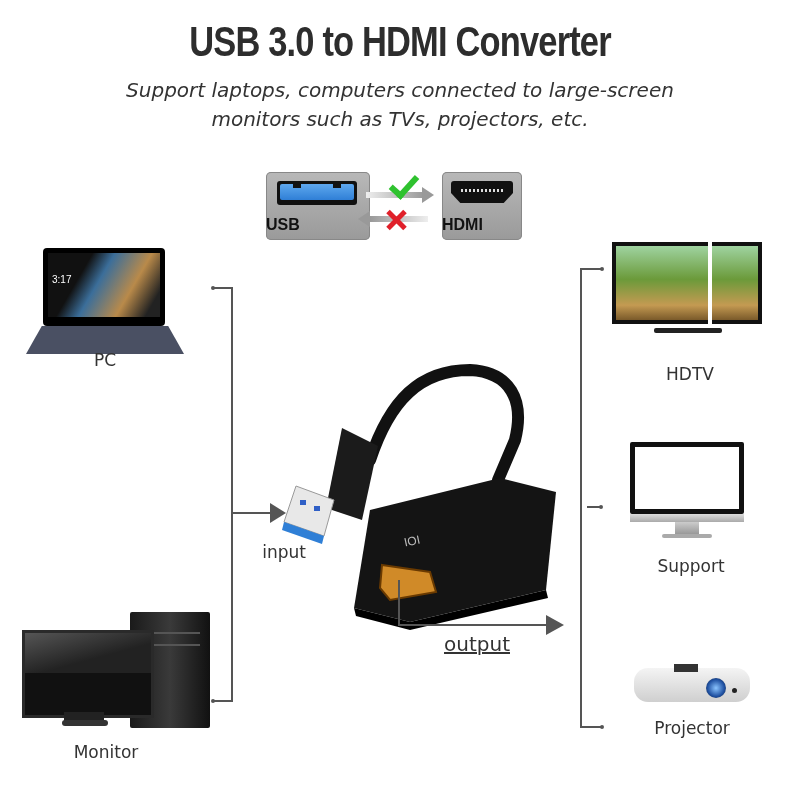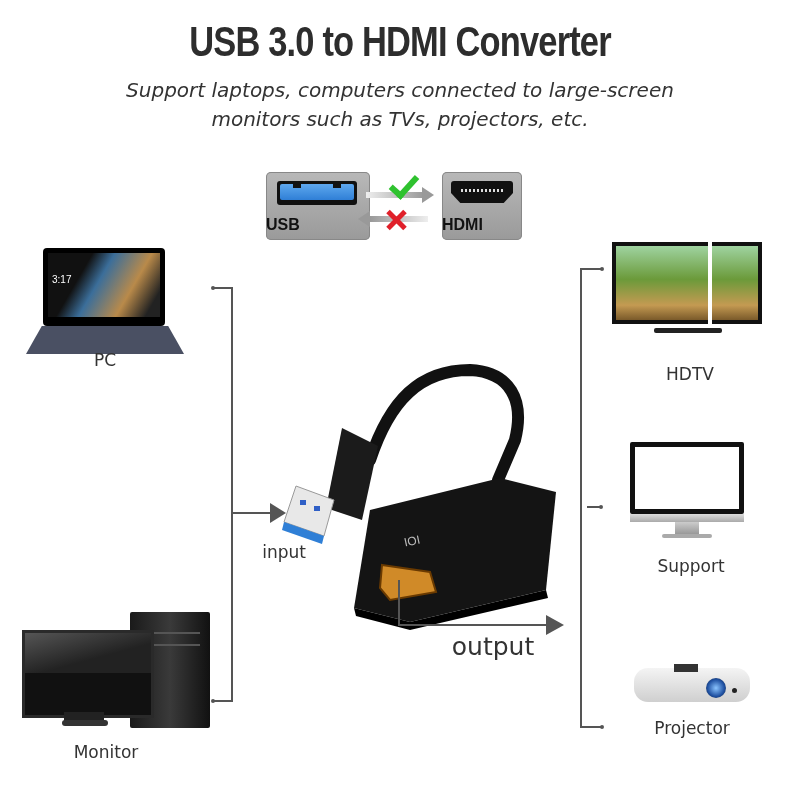--- a/index.html
+++ b/index.html
@@ -97,21 +97,21 @@
     <polygon points="84,248 140,262 276,230 278,238 140,270 86,256" fill="#000"></polygon>
     <polygon points="112,205 160,212 166,232 120,240 110,228" fill="#d08a28" stroke="#6a3a00" stroke-width="2"></polygon>
   </svg>
 </div>
 <div class="abs" style="left:404px;top:534px;color:#bbb;font-size:12px;transform:rotate(-12deg);">IOI</div>
 <div class="abs label" style="left:256px;top:542px;width:50px;text-align:right;">input</div>
 
 <div class="abs line" style="left:398px;top:580px;width:2px;height:46px;"></div>
 <div class="abs line" style="left:398px;top:624px;width:148px;height:2px;"></div>
 <div class="abs" style="left:546px;top:615px;width:0;height:0;border-top:10px solid transparent;border-bottom:10px solid transparent;border-left:18px solid #555;"></div>
-<div class="abs label" style="left:448px;top:632px;width:90px;font-size:25px;">output</div>
+<div class="abs label" style="left:432px;top:632px;width:90px;font-size:20px;text-decoration:underline;">output</div>
 
 <div class="abs line" style="left:580px;top:268px;width:2px;height:460px;"></div>
 <div class="abs line" style="left:580px;top:268px;width:22px;height:2px;"></div>
 <div class="abs dot" style="left:600px;top:267px;"></div>
 <div class="abs line" style="left:587px;top:506px;width:14px;height:2px;"></div>
 <div class="abs dot" style="left:599px;top:505px;"></div>
 <div class="abs line" style="left:580px;top:726px;width:22px;height:2px;"></div>
 <div class="abs dot" style="left:600px;top:725px;"></div>
 
 <div class="abs" style="left:612px;top:242px;width:152px;height:96px;">

